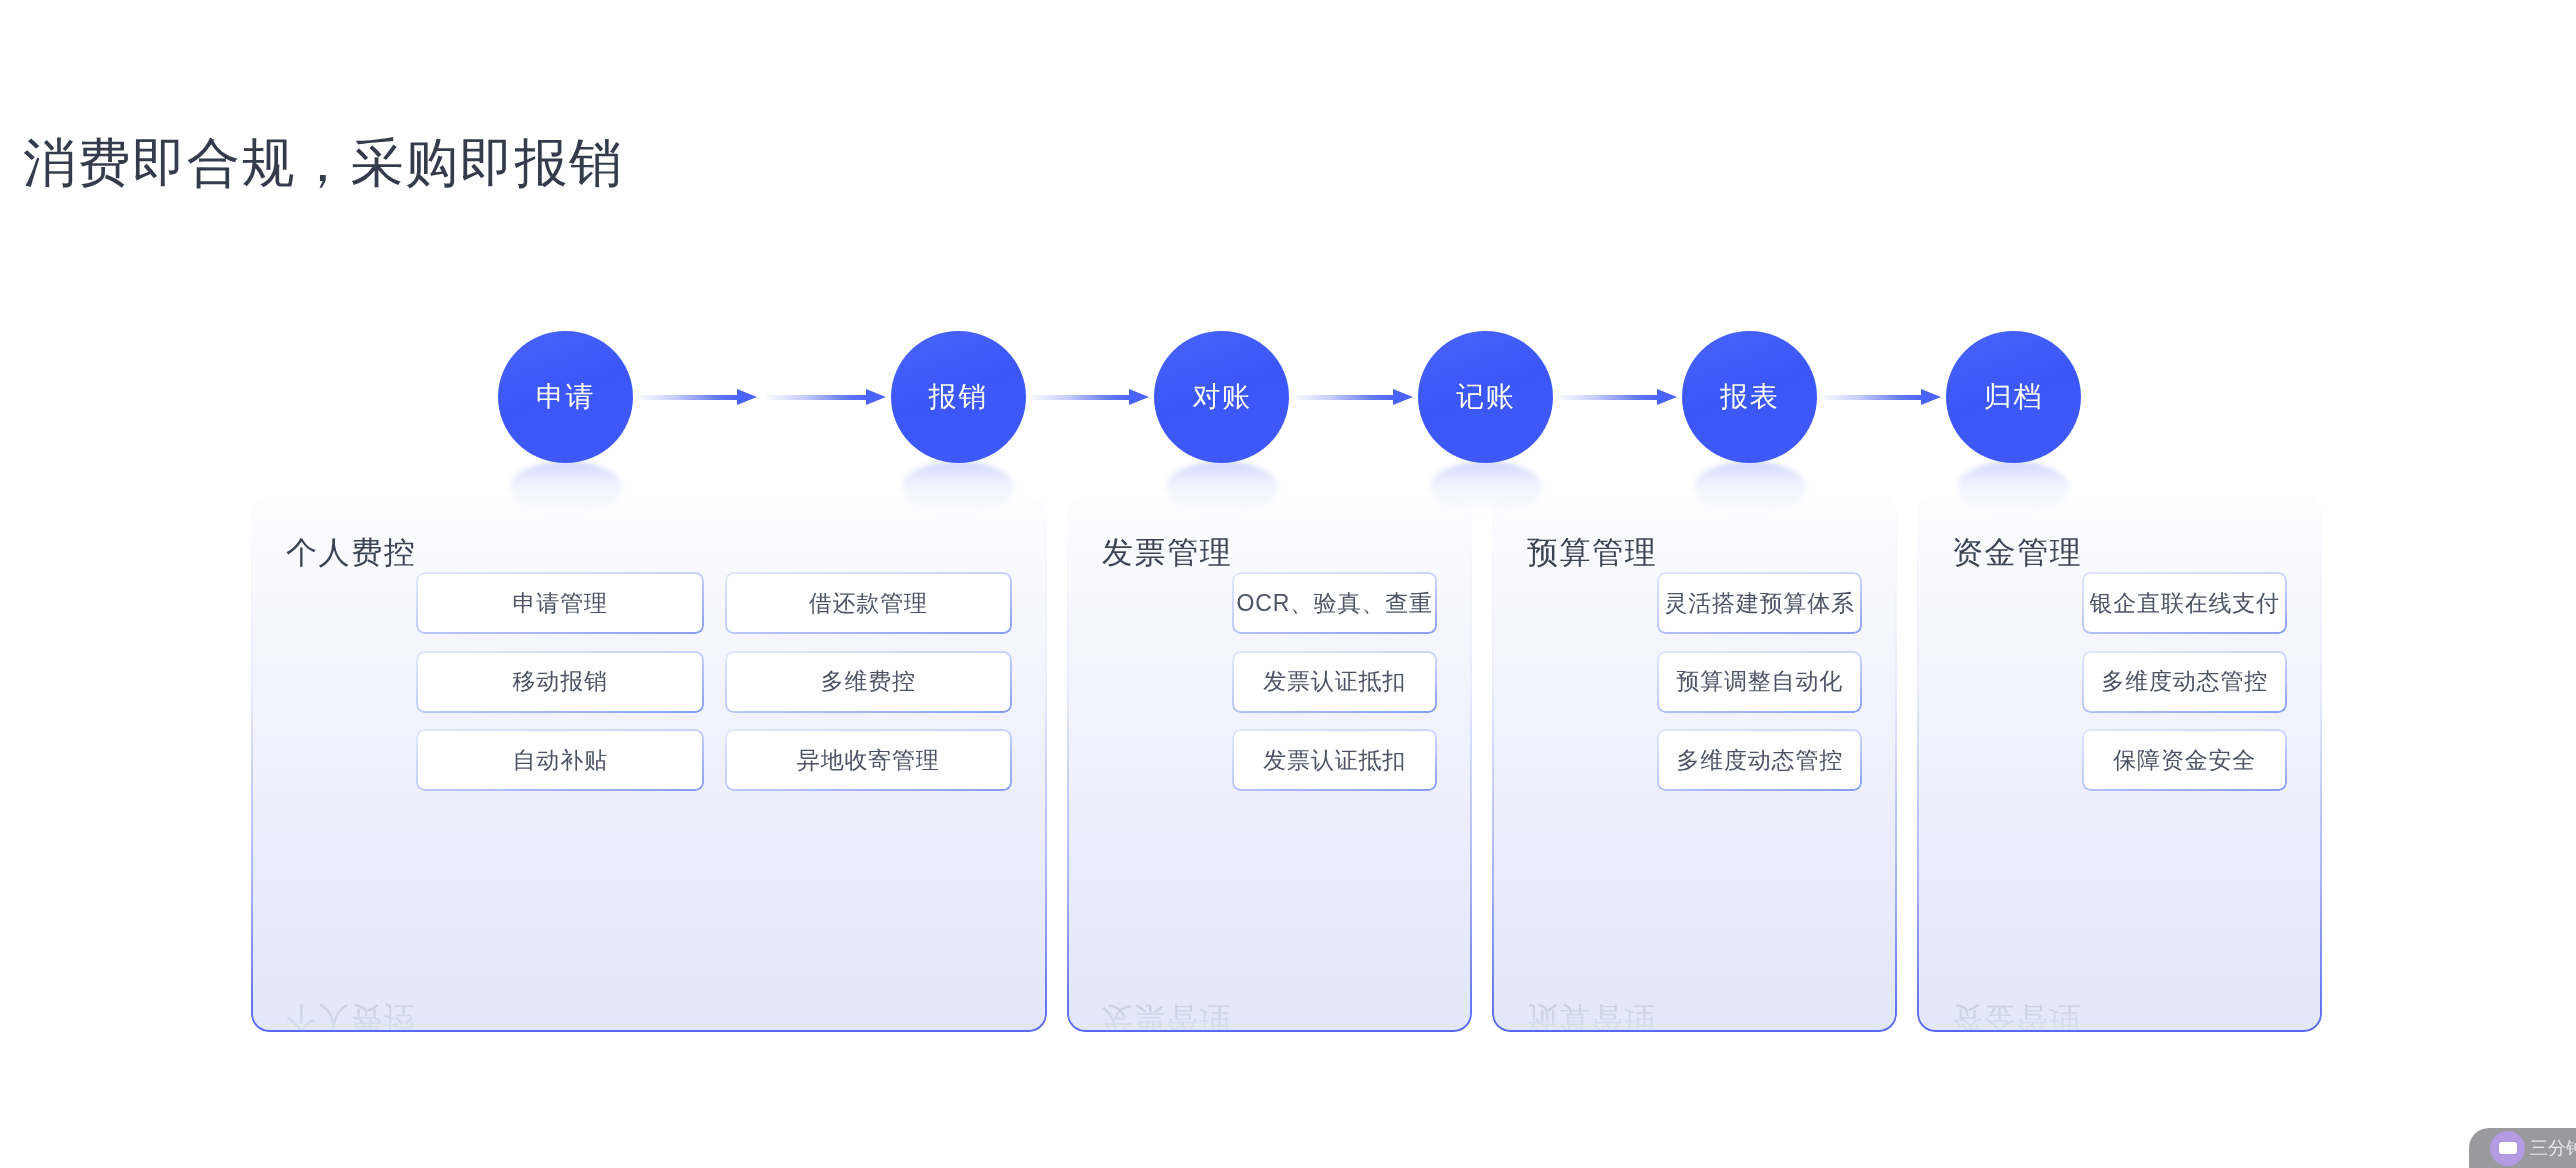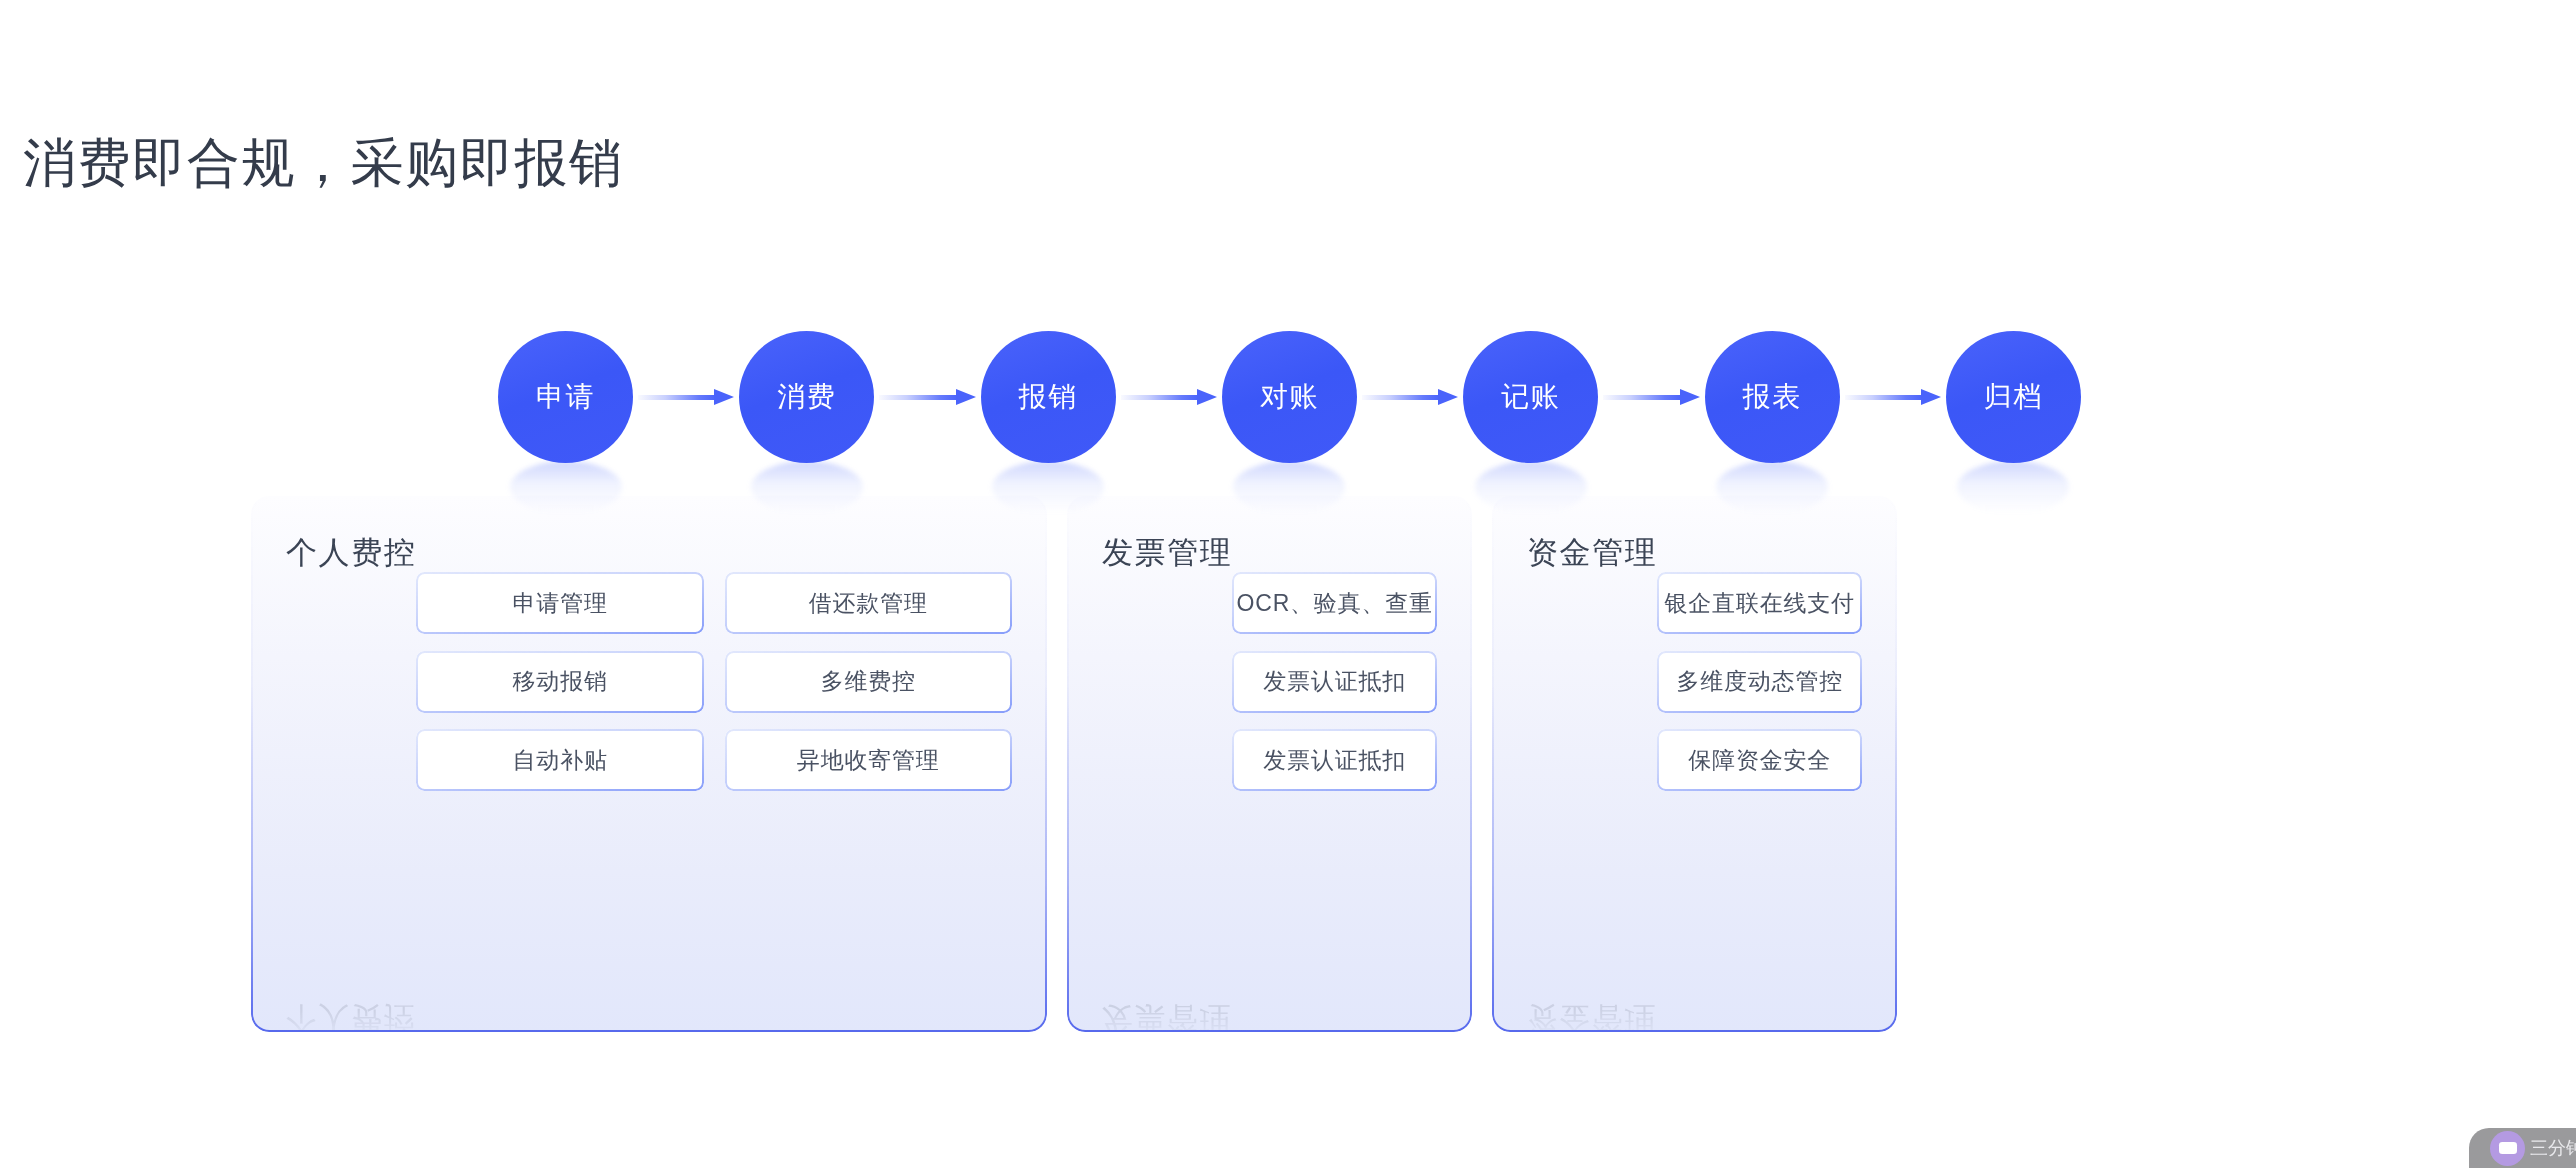--- a/index.html
+++ b/index.html
@@ -223,26 +223,20 @@
     <div class="flow-node">
       <div class="flow-circle">
         <span>申请</span>
       </div>
       <div class="flow-reflection"></div>
     </div>
     <div class="flow-arrow">
       <div class="shaft"></div>
       <div class="head"></div>
     </div>
-    <div class="flow-node">
-      <div class="flow-circle">
-        <span>消费</span>
-      </div>
-      <div class="flow-reflection"></div>
-    </div>
     <div class="flow-arrow">
       <div class="shaft"></div>
       <div class="head"></div>
     </div>
     <div class="flow-node">
       <div class="flow-circle">
         <span>报销</span>
       </div>
       <div class="flow-reflection"></div>
     </div>
@@ -316,20 +310,34 @@
       <div class="panel-title"><span>发票管理</span><span class="mirror">发票管理</span></div>
       <div class="pill-grid one-col">
         <div class="pill">
           <span>OCR、验真、查重</span>
         </div>
         <div class="pill">
           <span>发票认证抵扣</span>
         </div>
         <div class="pill">
           <span>发票认证抵扣</span>
+        </div>
+      </div>
+    </div>
+    <div class="panel narrow">
+      <div class="panel-title"><span>预算管理</span><span class="mirror">预算管理</span></div>
+      <div class="pill-grid one-col">
+        <div class="pill">
+          <span>灵活搭建预算体系</span>
+        </div>
+        <div class="pill">
+          <span>预算调整自动化</span>
+        </div>
+        <div class="pill">
+          <span>多维度动态管控</span>
         </div>
       </div>
     </div>
     <div class="panel narrow">
       <div class="panel-title"><span>资金管理</span><span class="mirror">资金管理</span></div>
       <div class="pill-grid one-col">
         <div class="pill">
           <span>银企直联在线支付</span>
         </div>
         <div class="pill">

